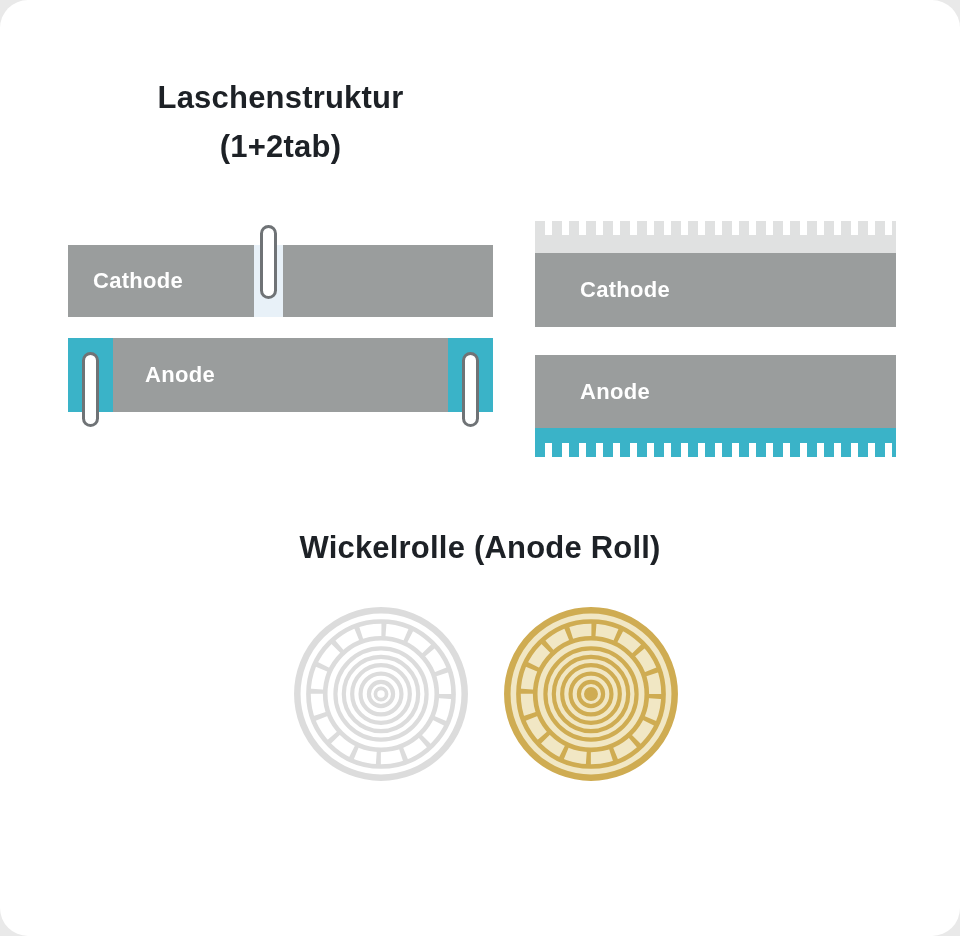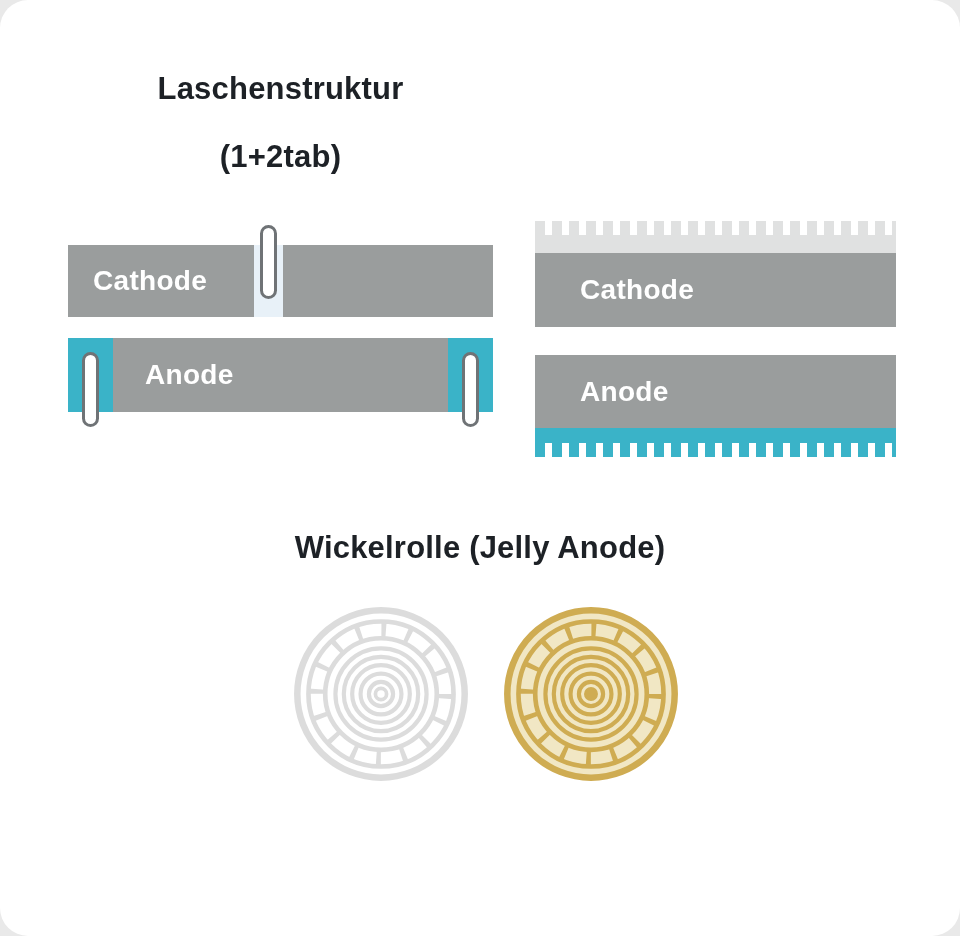--- a/index.html
+++ b/index.html
@@ -20,27 +20,27 @@
     overflow: hidden;
   }
   .heading {
     position: absolute;
     text-align: center;
     font-size: 31px;
     font-weight: 700;
     color: var(--heading-text, #1d2126);
     letter-spacing: 0.2px;
   }
-  .h-left1 { left: 68px; width: 425px; top: 71px; }
-  .h-left2 { left: 68px; width: 425px; top: 139px; }
+  .h-left1 { left: 68px; width: 425px; top: 80px; }
+  .h-left2 { left: 68px; width: 425px; top: 129px; }
   .h-right { left: 535px; width: 361px; top: 141px; }
   .h-jelly { left: 10px; width: 940px; top: 530px; }
 
   .bar-label {
-    font-size: 28px;
+    font-size: 22px;
     font-weight: 600;
     color: var(--label-text, #fff);
     letter-spacing: 0.3px;
   }
 
   
   .cathode-tab-bar {
     position: absolute;
     left: 68px; top: 245px; width: 425px; height: 72px;
     background: var(--electrode-gray, #9a9d9d);
@@ -150,21 +150,21 @@
   </div>
 
   <div class="tabless-anode">
     <div class="tabless-body">
       <span class="bar-label">Anode</span>
     </div>
     <div class="solid-row-teal"></div>
     <div class="teeth-row-down"></div>
   </div>
 
-  <div class="heading h-jelly">Wickelrolle (Jelly Anode)</div>
+  <div class="heading h-jelly">Wickelrolle (Anode Roll)</div>
 
   <svg class="jelly-roll jr-gray" viewBox="-100 -100 200 200" xmlns="http://www.w3.org/2000/svg">
     <circle class="jr-outer" r="90"></circle>
     <circle class="jr-band-outer" r="78"></circle>
     <circle class="jr-band-inner" r="60"></circle>
     <circle class="jr-spokes" r="69"></circle>
     <circle class="jr-ring" r="49"></circle>
     <circle class="jr-ring" r="40"></circle>
     <circle class="jr-ring" r="31"></circle>
     <circle class="jr-ring" r="22"></circle>

